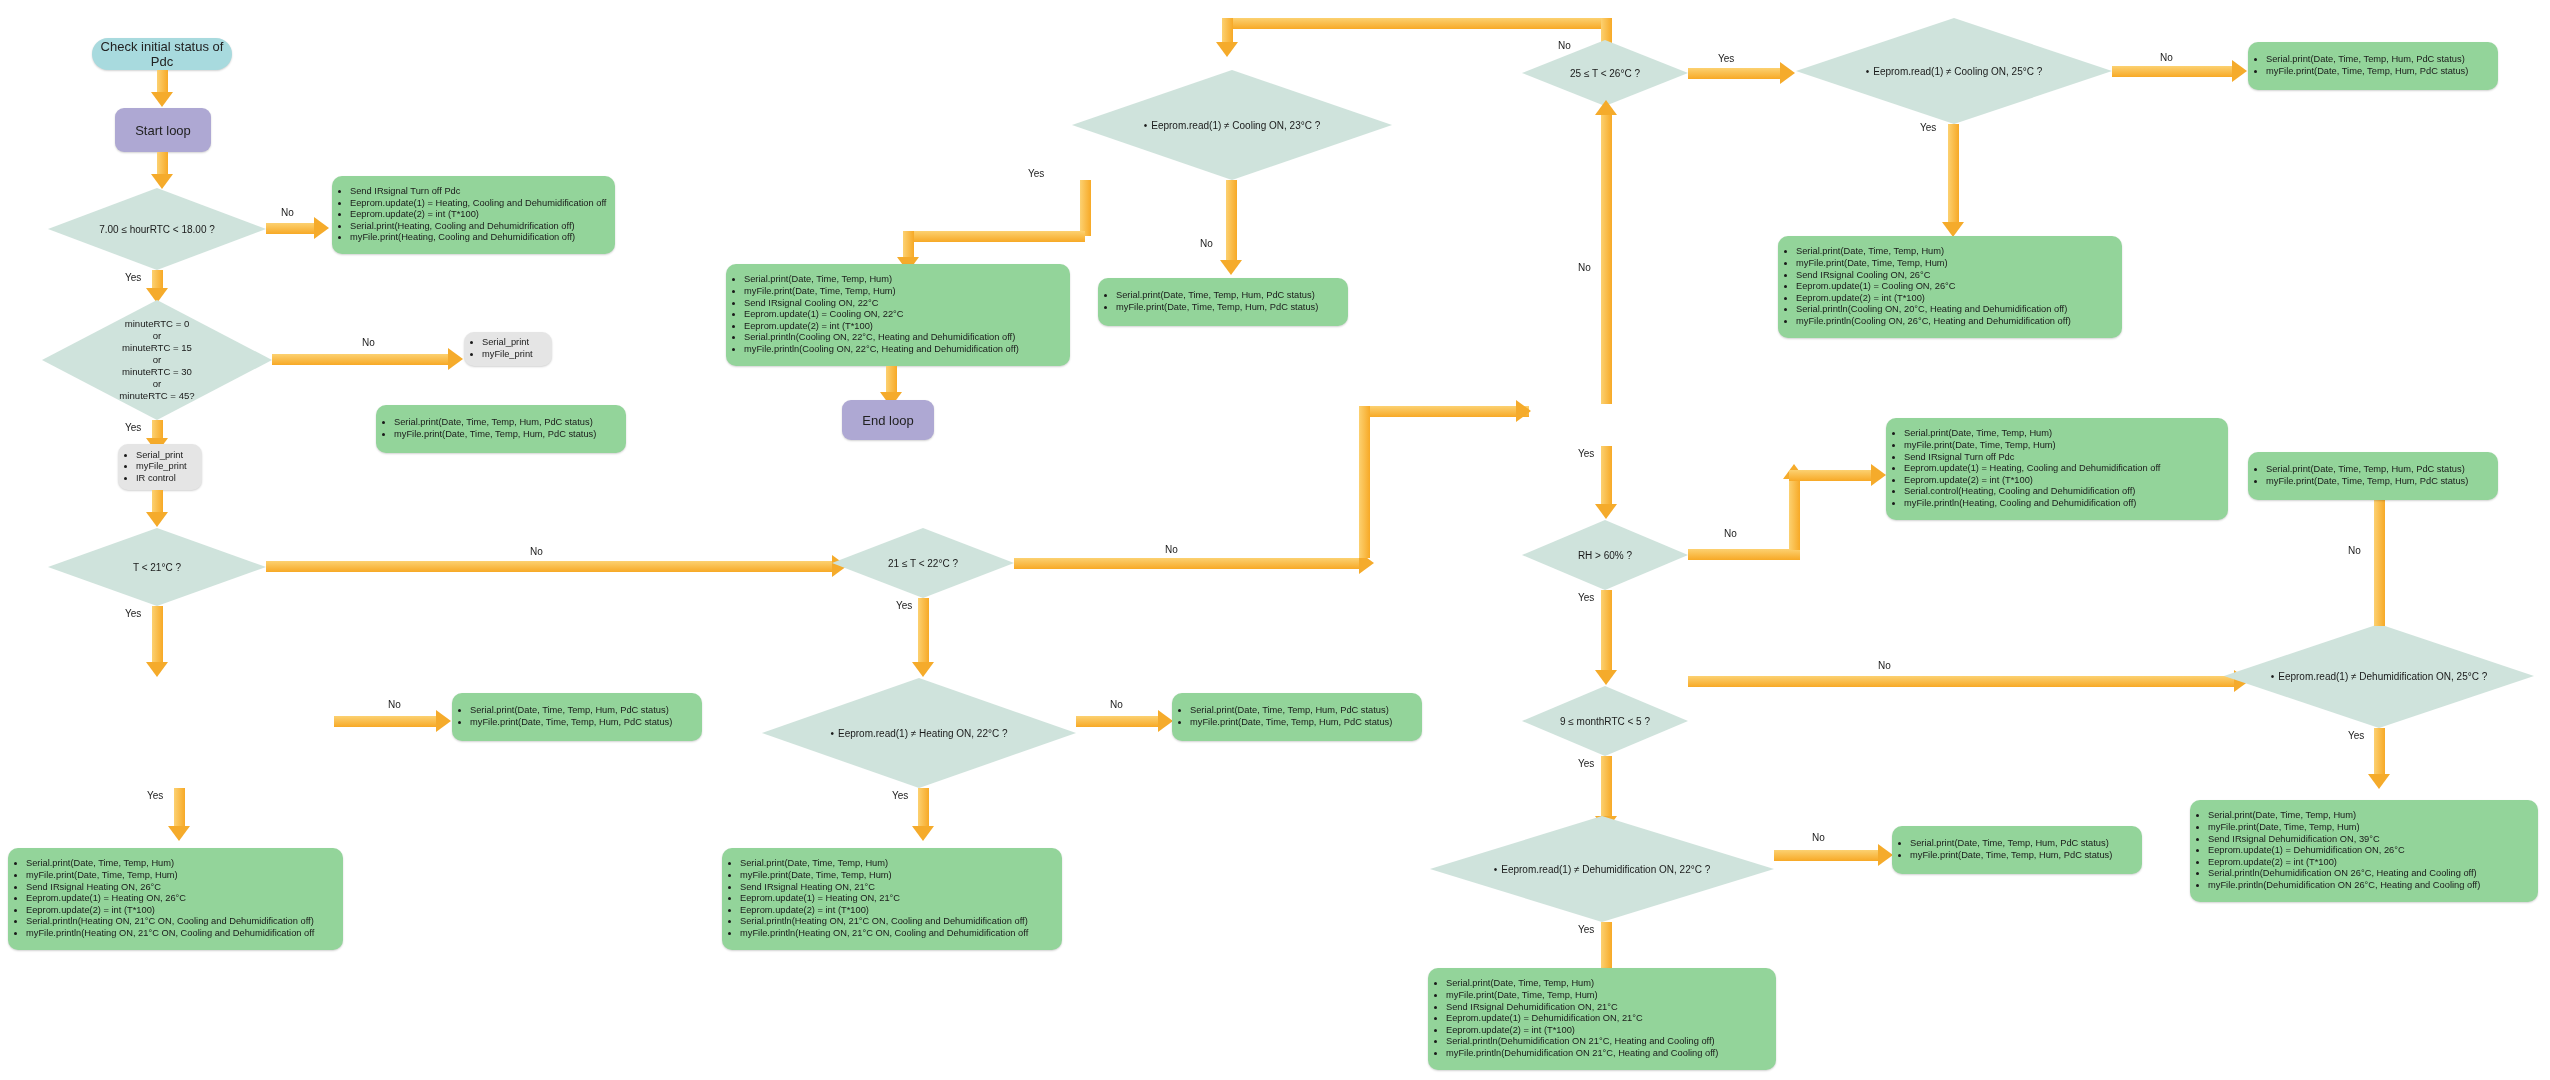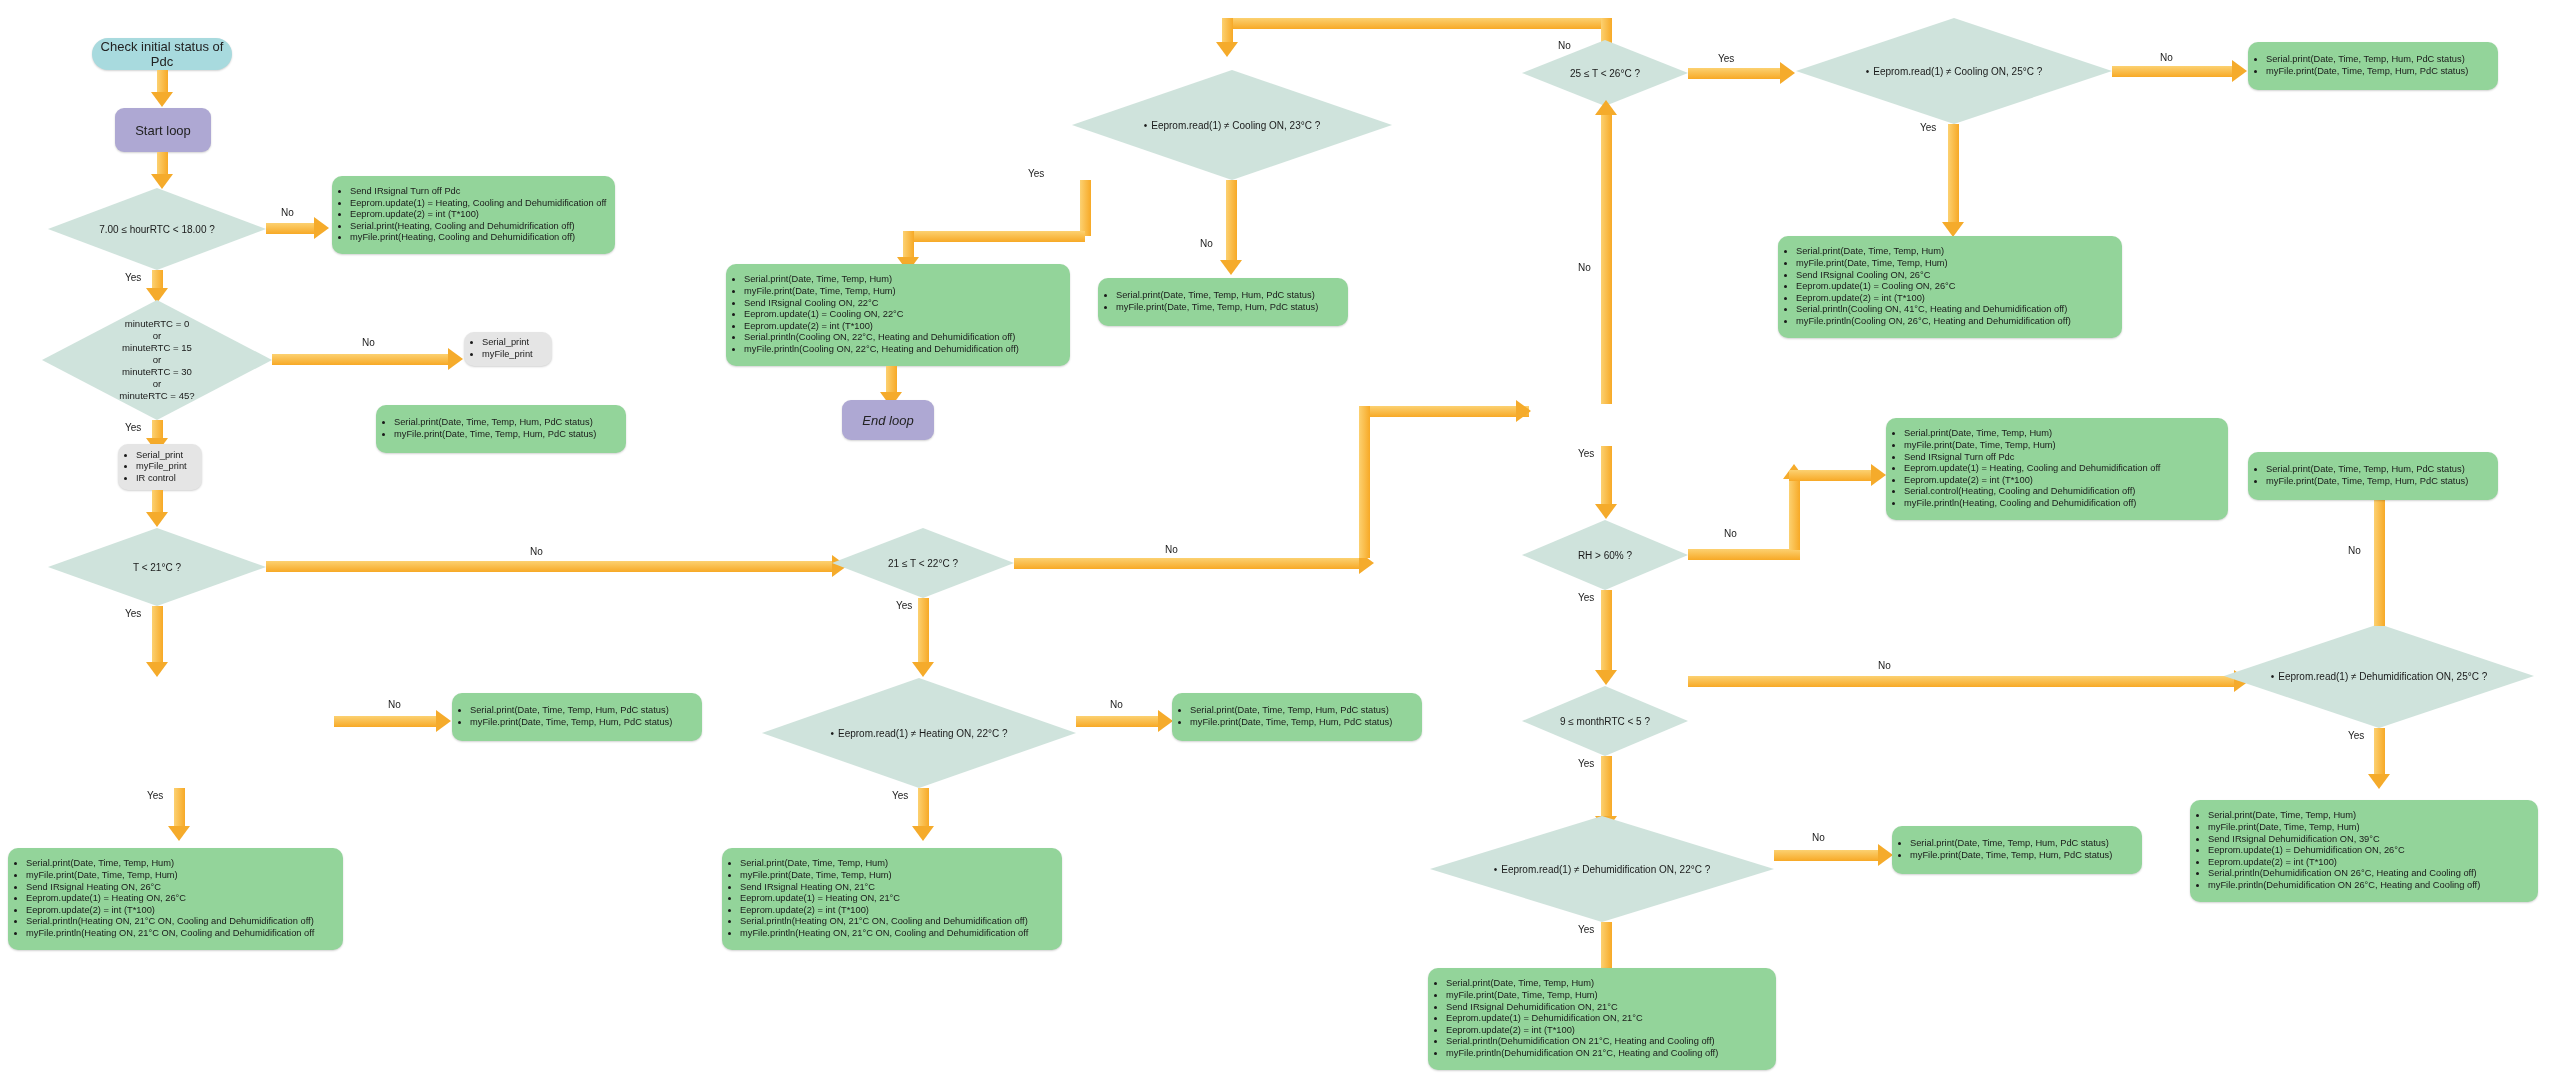--- a/index.html
+++ b/index.html
@@ -252,21 +252,21 @@
       <li>Send IRsignal Cooling ON, 22°C</li>
       <li>Eeprom.update(1) = Cooling ON, 22°C</li>
       <li>Eeprom.update(2) = int (T*100)</li>
       <li>Serial.println(Cooling ON, 22°C, Heating and Dehumidification off)</li>
       <li>myFile.println(Cooling ON, 22°C, Heating and Dehumidification off)</li>
     </ul>
   </div>
   <div class="av" style="left:886px;top:366px;height:28px;"></div>
   <div class="tip d" style="left:880px;top:392px;"></div>
 
-  <div class="node proc" style="left:842px;top:400px;width:92px;height:40px;font-style:italic;">
+  <div class="node proc" style="left:842px;top:400px;width:92px;height:40px;">
     <span>End loop</span>
   </div>
 
   <div class="node green" style="left:1098px;top:278px;width:250px;height:48px;">
     <ul>
       <li>Serial.print(Date, Time, Temp, Hum, PdC status)</li>
       <li>myFile.print(Date, Time, Temp, Hum, PdC status)</li>
     </ul>
   </div>
 
@@ -303,21 +303,21 @@
     </ul>
   </div>
 
   <div class="node green" style="left:1778px;top:236px;width:344px;height:102px;">
     <ul>
       <li>Serial.print(Date, Time, Temp, Hum)</li>
       <li>myFile.print(Date, Time, Temp, Hum)</li>
       <li>Send IRsignal Cooling ON, 26°C</li>
       <li>Eeprom.update(1) = Cooling ON, 26°C</li>
       <li>Eeprom.update(2) = int (T*100)</li>
-      <li>Serial.println(Cooling ON, 41°C, Heating and Dehumidification off)</li>
+      <li>Serial.println(Cooling ON, 20°C, Heating and Dehumidification off)</li>
       <li>myFile.println(Cooling ON, 26°C, Heating and Dehumidification off)</li>
     </ul>
   </div>
 
   <div class="elbl" style="left:1578px;top:262px;">No</div>
   <div class="av" style="left:1601px;top:114px;height:290px;"></div>
   <div class="tip u" style="left:1595px;top:100px;"></div>
 
   <div class="elbl" style="left:1578px;top:448px;">Yes</div>
   <div class="av" style="left:1601px;top:446px;height:60px;"></div>

